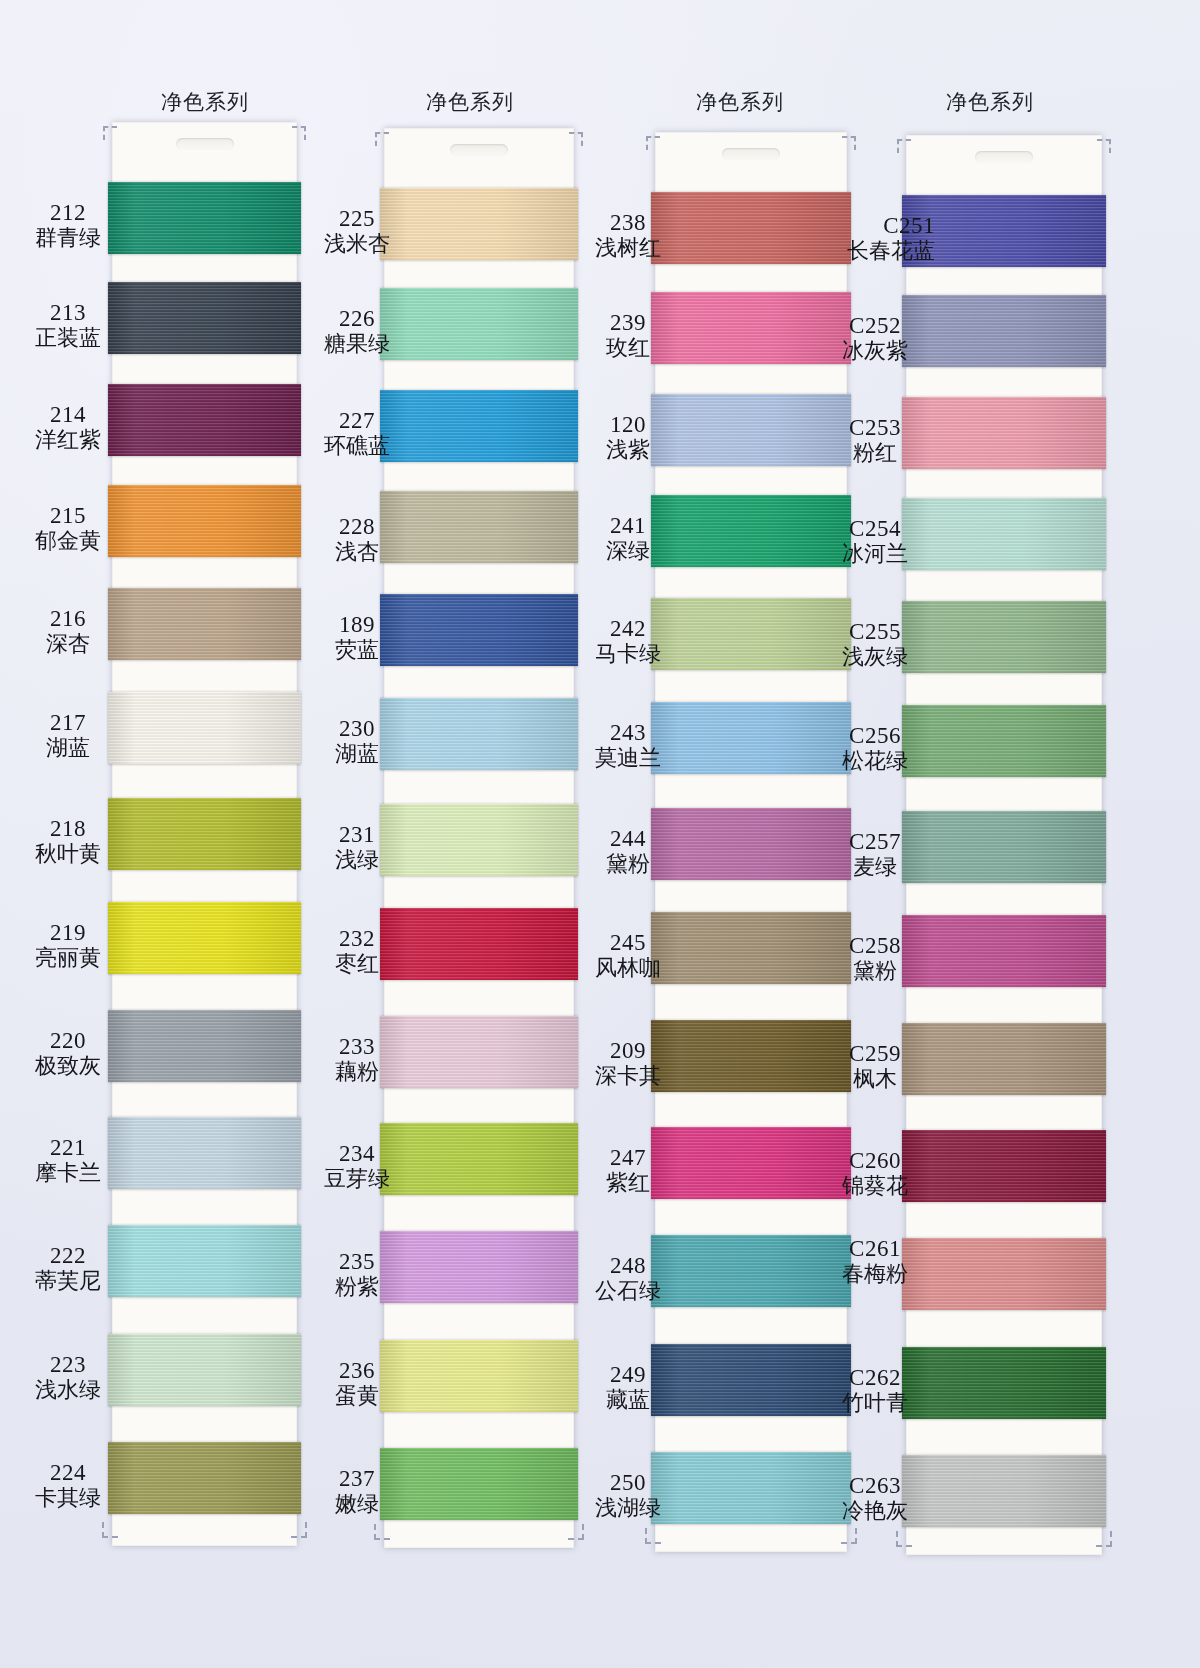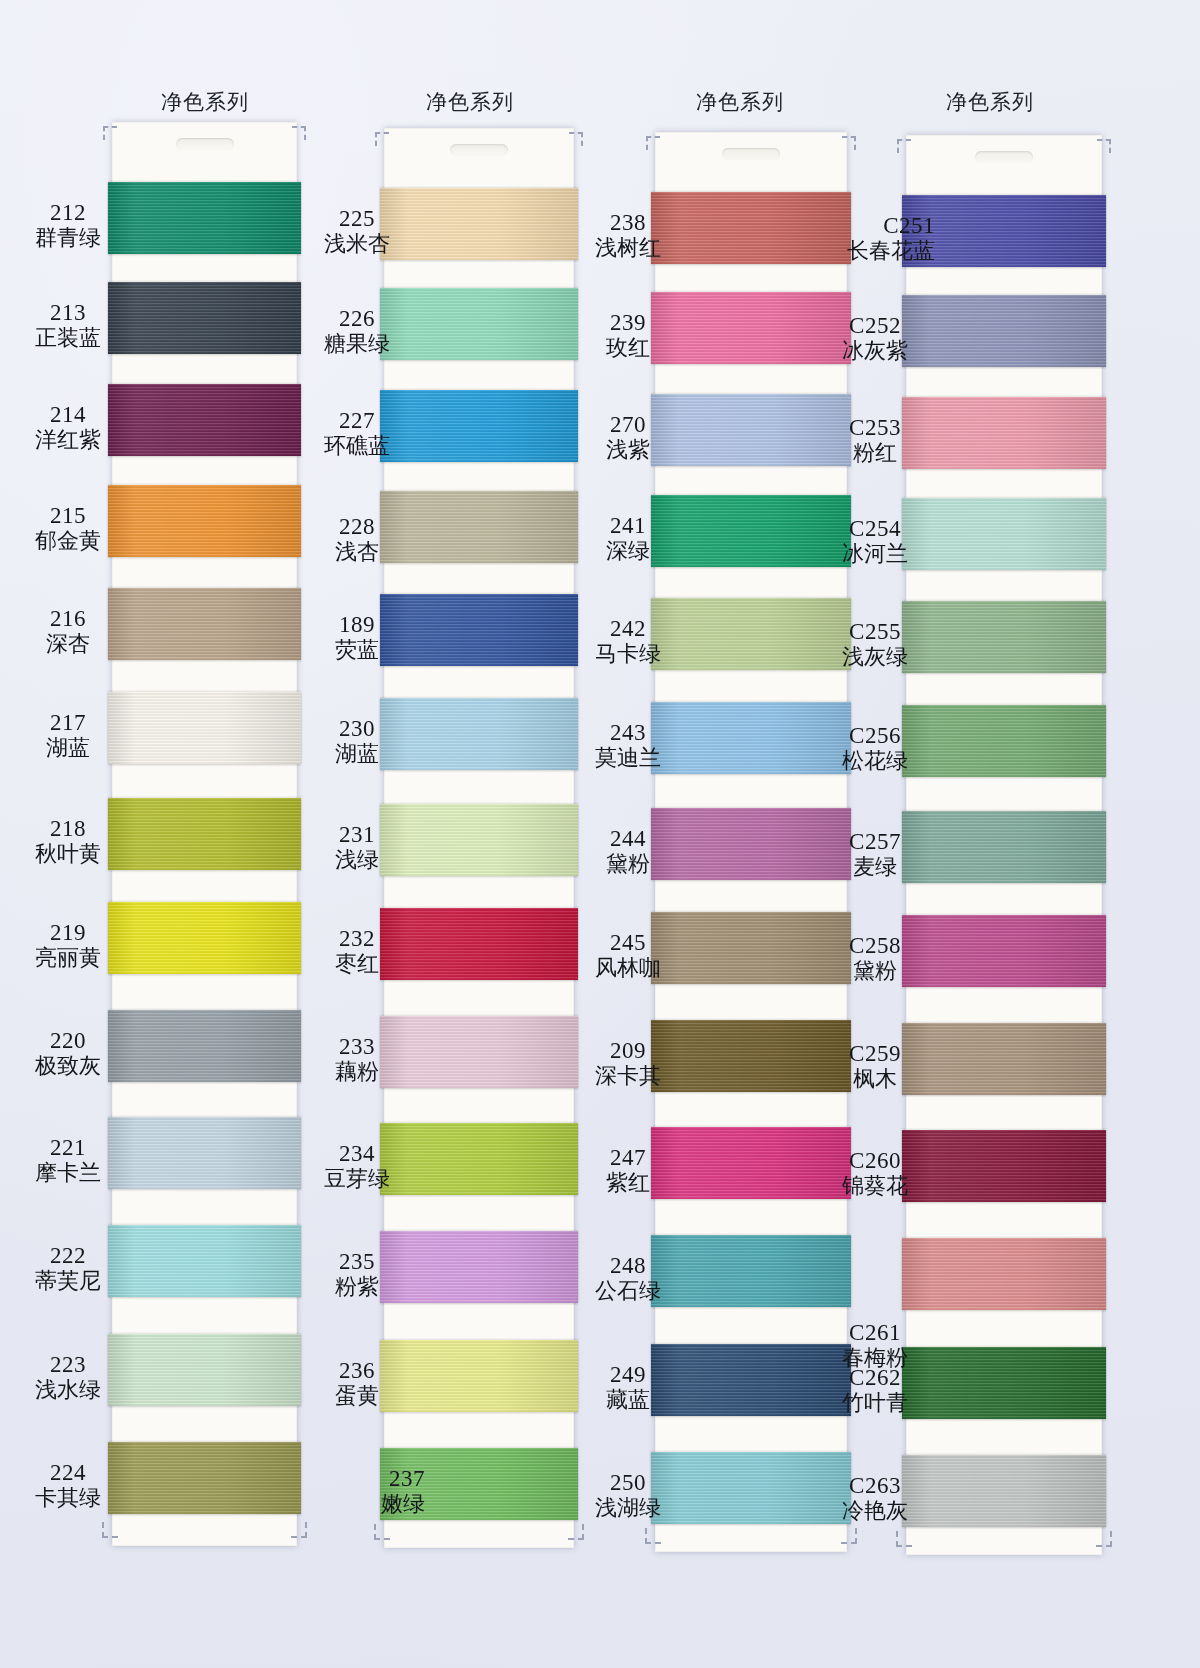--- a/index.html
+++ b/index.html
@@ -302,21 +302,21 @@
         <span class="cname">豆芽绿</span>
       </div>
       <div class="label right" style="left: 297px; top: 1249px;">
         <span class="code">235</span>
         <span class="cname">粉紫</span>
       </div>
       <div class="label right" style="left: 297px; top: 1358px;">
         <span class="code">236</span>
         <span class="cname">蛋黄</span>
       </div>
-      <div class="label right" style="left: 305px; top: 1466px; text-align: right;">
+      <div class="label right" style="left: 297px; top: 1466px;">
         <span class="code">237</span>
         <span class="cname">嫩绿</span>
       </div>
       <div class="col-header" style="left: 655px; top: 88px;">净色系列</div>
       <div class="strip" style="left: 655px; top: 132px; width: 192px; height: 1420px;">
         <div class="punch"></div>
         <div class="top-l"></div>
         <div class="top-r"></div>
         <div class="foot-l"></div>
         <div class="foot-r"></div>
@@ -336,21 +336,21 @@
       </div>
       <div class="label left" style="left: 568px; top: 210px;">
         <span class="code">238</span>
         <span class="cname">浅树红</span>
       </div>
       <div class="label left" style="left: 568px; top: 310px;">
         <span class="code">239</span>
         <span class="cname">玫红</span>
       </div>
       <div class="label left" style="left: 568px; top: 412px;">
-        <span class="code">270</span>
+        <span class="code">120</span>
         <span class="cname">浅紫</span>
       </div>
       <div class="label left" style="left: 568px; top: 513px;">
         <span class="code">241</span>
         <span class="cname">深绿</span>
       </div>
       <div class="label left" style="left: 568px; top: 616px;">
         <span class="code">242</span>
         <span class="cname">马卡绿</span>
       </div>
@@ -440,21 +440,21 @@
         <span class="cname">黛粉</span>
       </div>
       <div class="label left" style="left: 815px; top: 1041px;">
         <span class="code">C259</span>
         <span class="cname">枫木</span>
       </div>
       <div class="label left" style="left: 815px; top: 1148px;">
         <span class="code">C260</span>
         <span class="cname">锦葵花</span>
       </div>
-      <div class="label left" style="left: 815px; top: 1320px;">
+      <div class="label left" style="left: 815px; top: 1236px;">
         <span class="code">C261</span>
         <span class="cname">春梅粉</span>
       </div>
       <div class="label left" style="left: 815px; top: 1365px;">
         <span class="code">C262</span>
         <span class="cname">竹叶青</span>
       </div>
       <div class="label left" style="left: 815px; top: 1473px;">
         <span class="code">C263</span>
         <span class="cname">冷艳灰</span>

